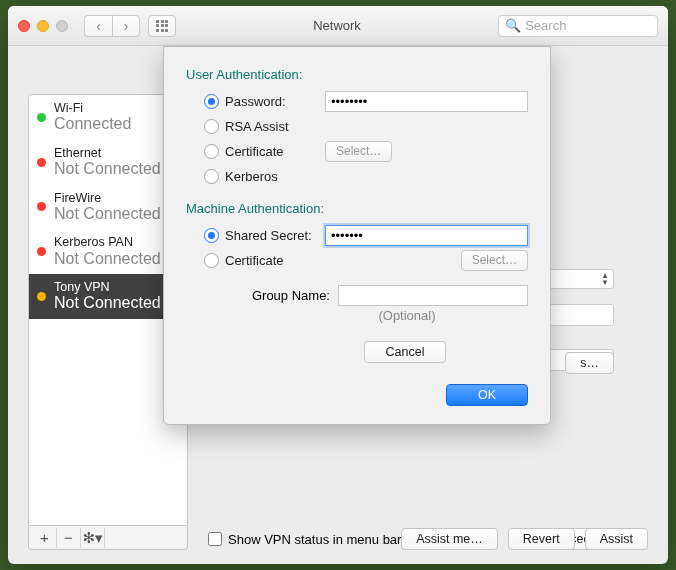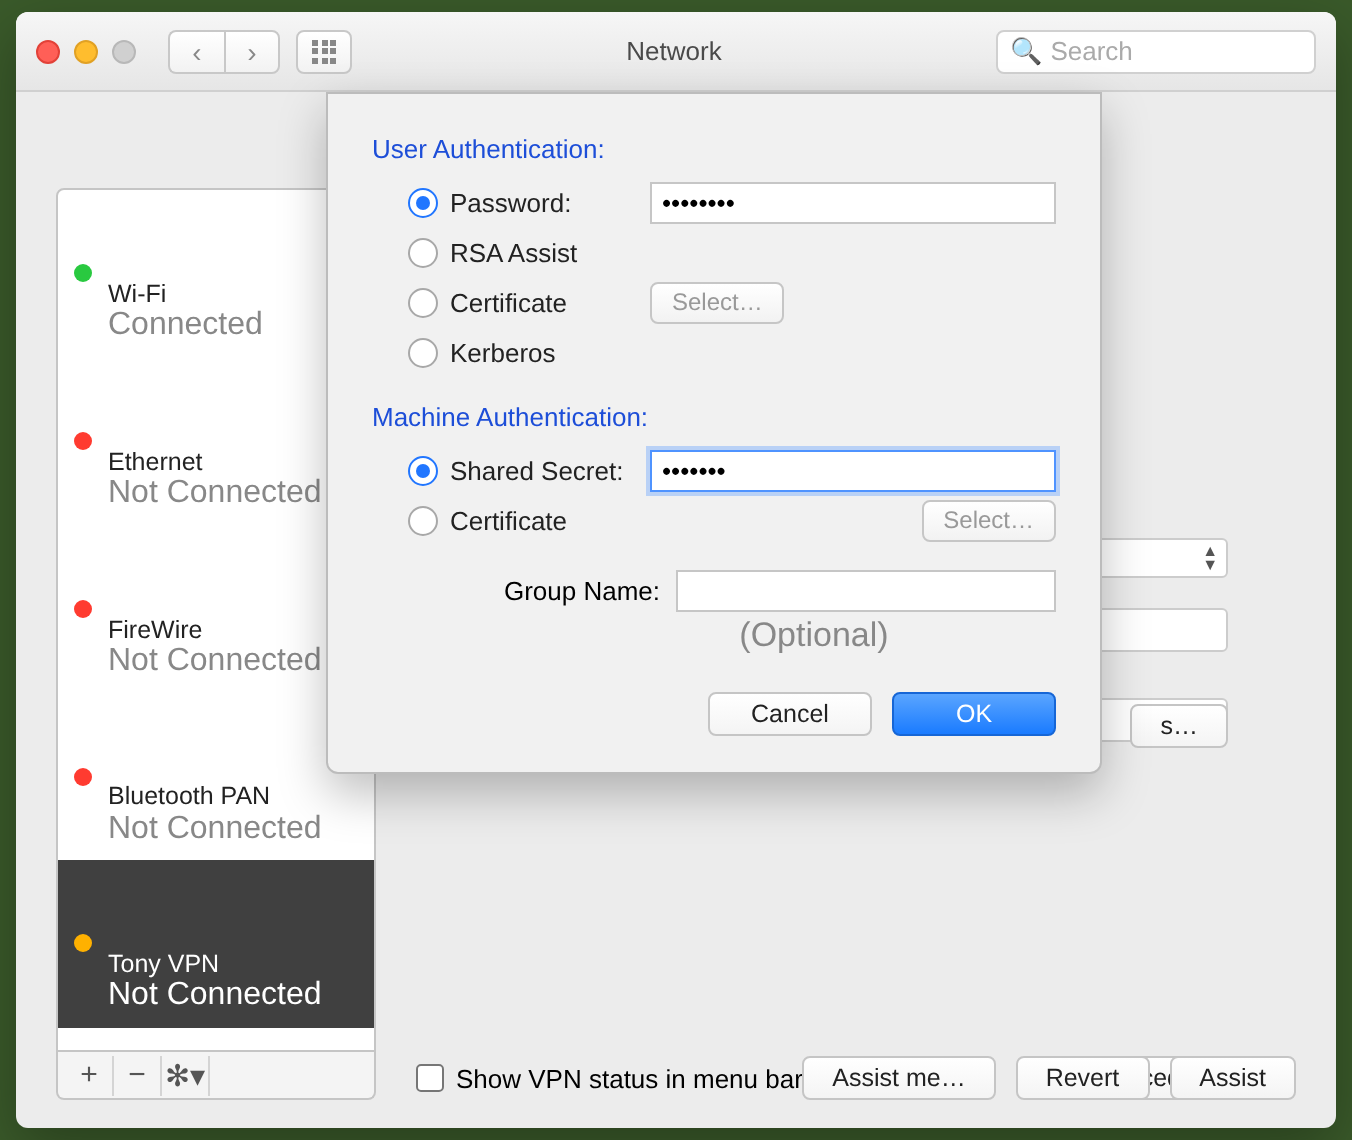--- a/index.html
+++ b/index.html
@@ -22,55 +22,55 @@
 .searchbox { width: 160px; height: 22px; background: #fff; border: 1px solid #d0d0d0; border-radius: 4px; display: flex; align-items: center; padding: 0 6px; color: #aaa; gap: 4px; }
 .content { flex: 1; position: relative; display: flex; padding: 48px 20px 14px 20px; gap: 14px; }
 .sidebar { width: 160px; display: flex; flex-direction: column; }
 .svclist { flex: 1; background: #fff; border: 1px solid #c5c5c5; border-radius: 4px 4px 0 0; overflow: hidden; }
 .svc { display: flex; align-items: center; gap: 8px; padding: 6px 8px; border-bottom: 0; }
 .svc.sel { background: #404040; color: #fff; }
 .svc .led { width: 9px; height: 9px; border-radius: 50%; flex-shrink:0; }
 .led.green { background: #29c940; }
 .led.red { background: #ff3b30; }
 .led.orange { background: #ffb100; }
-.svc .txt { display: flex; flex-direction: column; line-height: 1.15; margin-top: 39px; }
+.svc .txt { display: flex; flex-direction: column; line-height: 1.15; }
 .svc .nm { font-size: 12.5px; color: #222; }
 .svc .st { font-size: 16px; color: #888; }
 .svc.sel .nm, .svc.sel .st { color: #fff; }
 .svcfooter { height: 24px; background: #f4f4f4; border: 1px solid #c5c5c5; border-top: 0; border-radius: 0 0 4px 4px; display: flex; align-items: center; padding: 0 4px; gap: 0; }
 .svcfooter button { width: 24px; height: 20px; border: none; background: transparent; color: #555; font-size: 15px; border-right: 1px solid #d4d4d4; }
 .main { flex: 1; position: relative; }
 .bottom { position: absolute; bottom: 14px; left: 200px; right: 20px; display: flex; align-items: center; gap: 8px; }
 .chkrow { display: flex; align-items: center; gap: 6px; flex: 1; }
 .chkrow input { width: 14px; height: 14px; }
 .btn { height: 22px; padding: 0 14px; background: linear-gradient(#fff,#f4f4f4); border: 1px solid #c5c5c5; border-radius: 4px; font-size: 12.5px; color: #222; }
-.btn.primary { background: linear-gradient(#5aa5ff,#1a7bff); color: #fff; border: 1px solid #1666d6; }
+.btn.primary { background: linear-gradient(#5aa5ff,#1a7bff); color: #fff; border: 1px solid #1666d6; margin-top: 43px; }
 .helpbtn { width: 22px; height: 22px; border-radius: 50%; background: linear-gradient(#fff,#f0f0f0); border: 1px solid #c5c5c5; color: #6a6aff; font-weight: bold; font-size: 13px; }
 .bigfield2 {position:absolute; right:20px; top:210px; width:200px; height:22px; background:#fff; border:1px solid #ccc; border-radius:3px;}
 .bigfield3 {position:absolute; right:20px; top:255px; width:200px; height:22px; background:#fff; border:1px solid #ccc; border-radius:3px;}
 .selectthing {position:absolute; right:20px; top:175px; width:120px; height:20px; background:#fff; border:1px solid #ccc; border-radius:3px; display:flex; align-items:center; justify-content:flex-end; padding-right:4px;}
 .updn { font-size:8px; line-height:7px; color:#555;}
 .settings {position:absolute; right:20px; top:258px; }
 .footer { position: absolute; bottom: 14px; right: 20px; display: flex; gap: 8px; }
 
 .sheet { position: absolute; top: 40px; left: 155px; width: 388px; background: #f1f1f1; border: 1px solid #bcbcbc; border-radius: 0 0 6px 6px; box-shadow: 0 10px 24px rgba(0,0,0,0.25); padding: 20px 22px 18px 22px; }
-.sheet h4 { font-weight: normal; font-size: 13px; color: #1d4ed8; margin-bottom: 8px; }
+.sheet h4 { font-weight: normal; font-size: 13px; color: #0f766e; margin-bottom: 8px; }
 .radiorow { display: flex; align-items: center; gap: 6px; margin: 3px 0 3px 18px; height: 22px; }
 .radio { width: 15px; height: 15px; border-radius: 50%; border: 1px solid #a8a8a8; background: #fff; display: flex; align-items: center; justify-content: center; flex-shrink:0;}
 .radio.on { border-color: #2176ff; }
 .radio.on::after { content:""; width: 7px; height: 7px; background: #2176ff; border-radius: 50%; }
 .radiorow label { width: 94px; font-size: 13px; color: #222; }
 .tfield { flex: 1; height: 21px; background: #fff; border: 1px solid #c6c6c6; padding: 0 5px; font-family: inherit; font-size: 13px; }
 .tfield.focus { border: 1px solid #4f93ff; box-shadow: 0 0 0 2px rgba(80,150,255,0.35); }
 .smallbtn { height: 21px; padding: 0 10px; background: linear-gradient(#fff,#f2f2f2); border: 1px solid #c6c6c6; border-radius: 4px; color: #999; font-size: 12px; }
 .groupname { display: flex; align-items: center; justify-content: flex-end; gap: 8px; margin: 14px 0 2px 0; }
 .groupname label { font-size: 13px; }
 .groupname input { width: 190px; height: 21px; background:#fff; border:1px solid #c6c6c6; }
-.optional { text-align: center; font-size: 17px; color: #888; margin-left: 100px; }
-.sheetbtns { display: flex; justify-content: flex-end; gap: 10px; margin-top: 18px; }
+.optional { text-align: center; font-size: 13px; color: #888; margin-left: 100px; }
+.sheetbtns { display: flex; justify-content: flex-end; margin-top: 18px; }
 .sheetbtns .btn { width: 82px; }
 </style>
 </head>
 <body>
 
 <div class="window">
   <div class="titlebar">
     <div class="traffic">
       <div class="dot red"></div>
       <div class="dot yel"></div>
@@ -120,21 +120,21 @@
         <div class="svc">
           <div class="led red"></div>
           <div class="txt">
               <span class="nm">FireWire</span>
               <span class="st">Not Connected</span>
             </div>
         </div>
         <div class="svc">
           <div class="led red"></div>
           <div class="txt">
-              <span class="nm">Bluetooth PAN</span>
+              <span class="nm">Kerberos PAN</span>
               <span class="st">Not Connected</span>
             </div>
         </div>
         <div class="svc sel">
           <div class="led orange"></div>
           <div class="txt">
               <span class="nm">Tony VPN</span>
               <span class="st">Not Connected</span>
             </div>
         </div>

